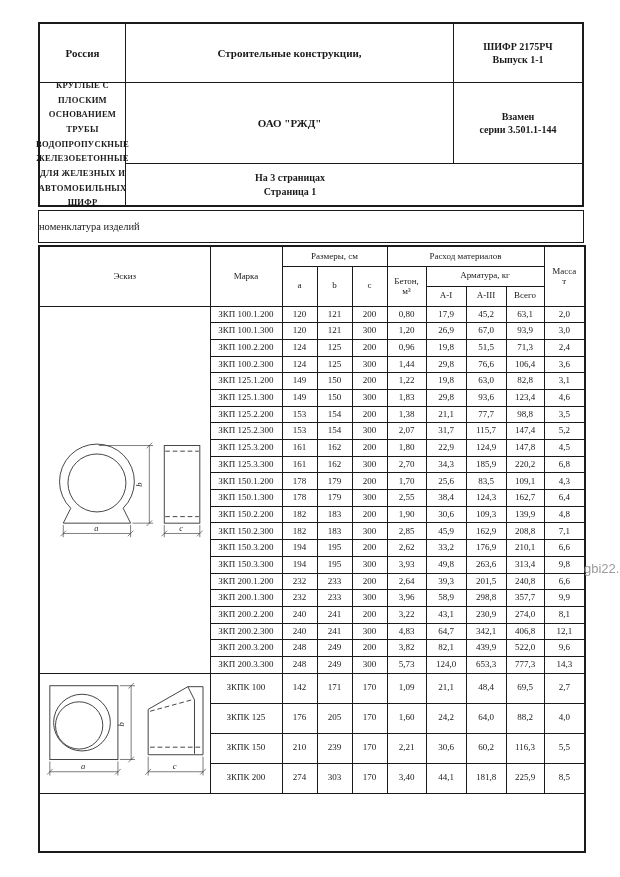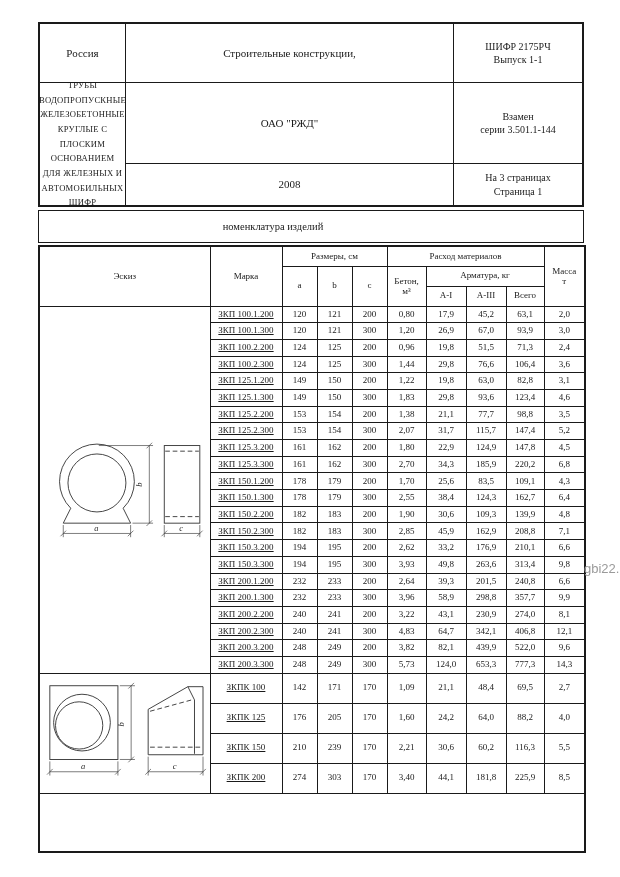--- a/index.html
+++ b/index.html
@@ -6,52 +6,52 @@
   body{
     width:620px;height:877px;background:#ffffff;position:relative;
     font-family:"Liberation Serif","DejaVu Serif",serif;color:#1a1a1a;
     overflow:hidden;
   }
   .page{position:absolute;inset:0;}
   
   .hdr{
     position:absolute;left:38px;top:22px;width:546px;height:185px;
     border:2px solid #1a1a1a;box-sizing:border-box;
-    display:grid;grid-template-columns:86px 1fr 128px;grid-template-rows:59px 1fr 41px;
+    display:grid;grid-template-columns:86px 1fr 128px;grid-template-rows:59px 1fr 41px;font-weight:bold;
   }
   .hc{display:flex;flex-direction:column;align-items:center;justify-content:center;
       text-align:center;box-sizing:border-box;font-size:11px;line-height:1.35;}
   .br{border-right:1.5px solid #1a1a1a;}
   .bb{border-bottom:1.5px solid #1a1a1a;}
   .hc-series{font-size:11px;text-align:center;}
   .hc-doc{grid-row:2/4;font-size:8.6px;letter-spacing:.25px;line-height:1.7;}
   .hc-small{font-size:10px;align-items:center;}
   
   .band{
     position:absolute;left:38px;top:210px;width:546px;height:33px;
     border:1.5px solid #1a1a1a;box-sizing:border-box;
-    display:flex;align-items:center;justify-content:center;
+    display:flex;align-items:center;justify-content:flex-start;
     font-size:10.5px;padding-right:76px;
   }
   
   table.main{
     position:absolute;left:38px;top:245px;width:546px;
     border-collapse:collapse;table-layout:fixed;
     border:2px solid #1a1a1a;
   }
   table.main th,table.main td{
     border:1px solid #1a1a1a;padding:0;text-align:center;vertical-align:middle;
     font-weight:normal;font-size:9px;line-height:1.05;overflow:hidden;
   }
   thead tr{height:20px;}
   thead th{font-size:9.5px;margin-left:28px;}
   #zkp-body tr{height:16.7px;}
   #zkpk-body tr{height:30px;}
   .empty-row td{height:57px;border-left:none;border-right:none;}
-  td.c-mark{text-align:left;padding-left:5px;text-decoration:underline;}
+  td.c-mark{text-align:left;padding-left:5px;}
   .two-line div{line-height:1.15;text-align:center;}
   td.sketch-cell{vertical-align:middle;}
   
   .sk{display:block;margin:0 auto;}
   .sk path,.sk line,.sk rect,.sk circle,.sk polyline{fill:none;stroke:#3a3a3a;stroke-width:1;}
   .sk .dim{stroke-width:.7;}
   .sk .dash{stroke-dasharray:5 3;}
   .sk text{font-family:"Liberation Serif",serif;font-size:9px;fill:#2a2a2a;stroke:none;font-style:italic;}
   
   .watermark{
@@ -72,30 +72,27 @@
       <div>Строительные конструкции,</div>
     </div>
     <div class="hc bb hc-small">
       <div>ШИФР 2175РЧ</div>
       <div>Выпуск 1-1</div>
     </div>
     <div class="hc br bb">
       <span>ОАО "РЖД"</span>
     </div>
     <div class="hc br hc-doc">
+      <div>КРУГЛЫЕ С ПЛОСКИМ ОСНОВАНИЕМ</div>
       <div>ТРУБЫ ВОДОПРОПУСКНЫЕ ЖЕЛЕЗОБЕТОННЫЕ</div>
-      <div>КРУГЛЫЕ С ПЛОСКИМ ОСНОВАНИЕМ</div>
       <div>ДЛЯ ЖЕЛЕЗНЫХ И АВТОМОБИЛЬНЫХ ШИФР</div>
     </div>
     <div class="hc bb hc-small">
       <div>Взамен</div>
       <div>серии 3.501.1-144</div>
-    </div>
-    <div class="hc br">
-      <span>2008</span>
     </div>
     <div class="hc hc-small">
       <div>На 3 страницах</div>
       <div>Страница 1</div>
     </div>
   </div>
 
   <div class="band">
     <span>номенклатура изделий</span>
   </div>

